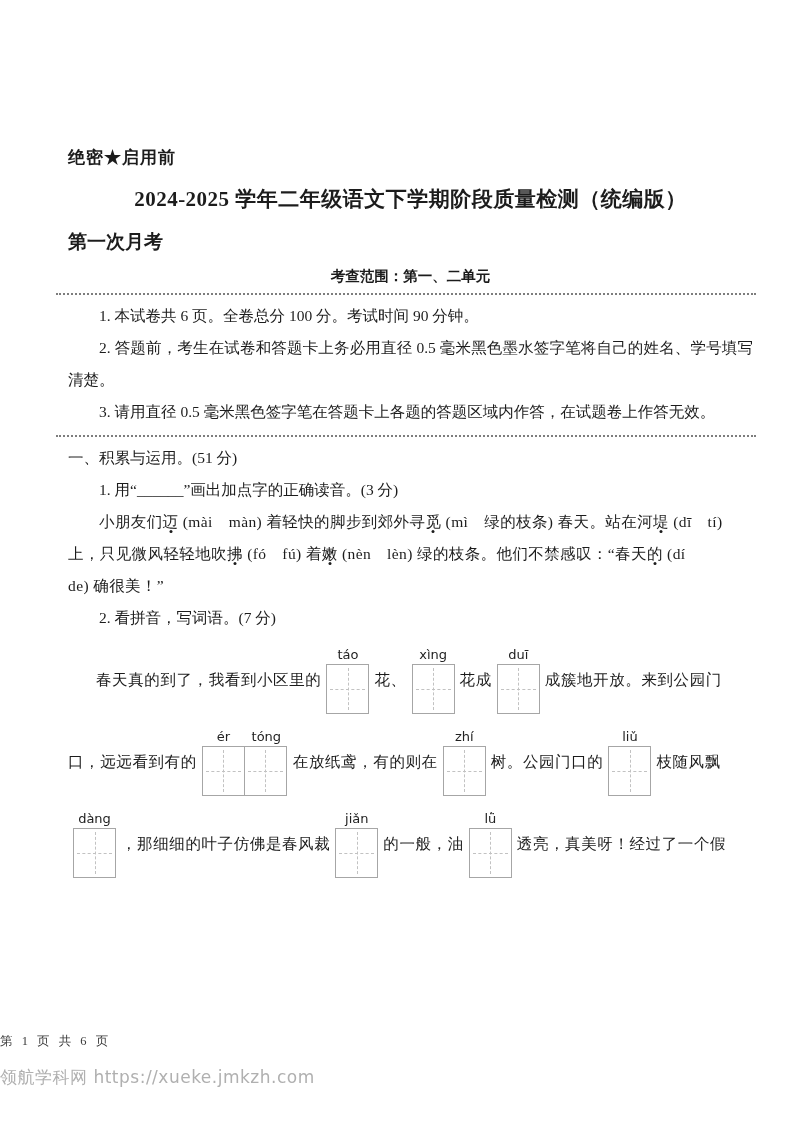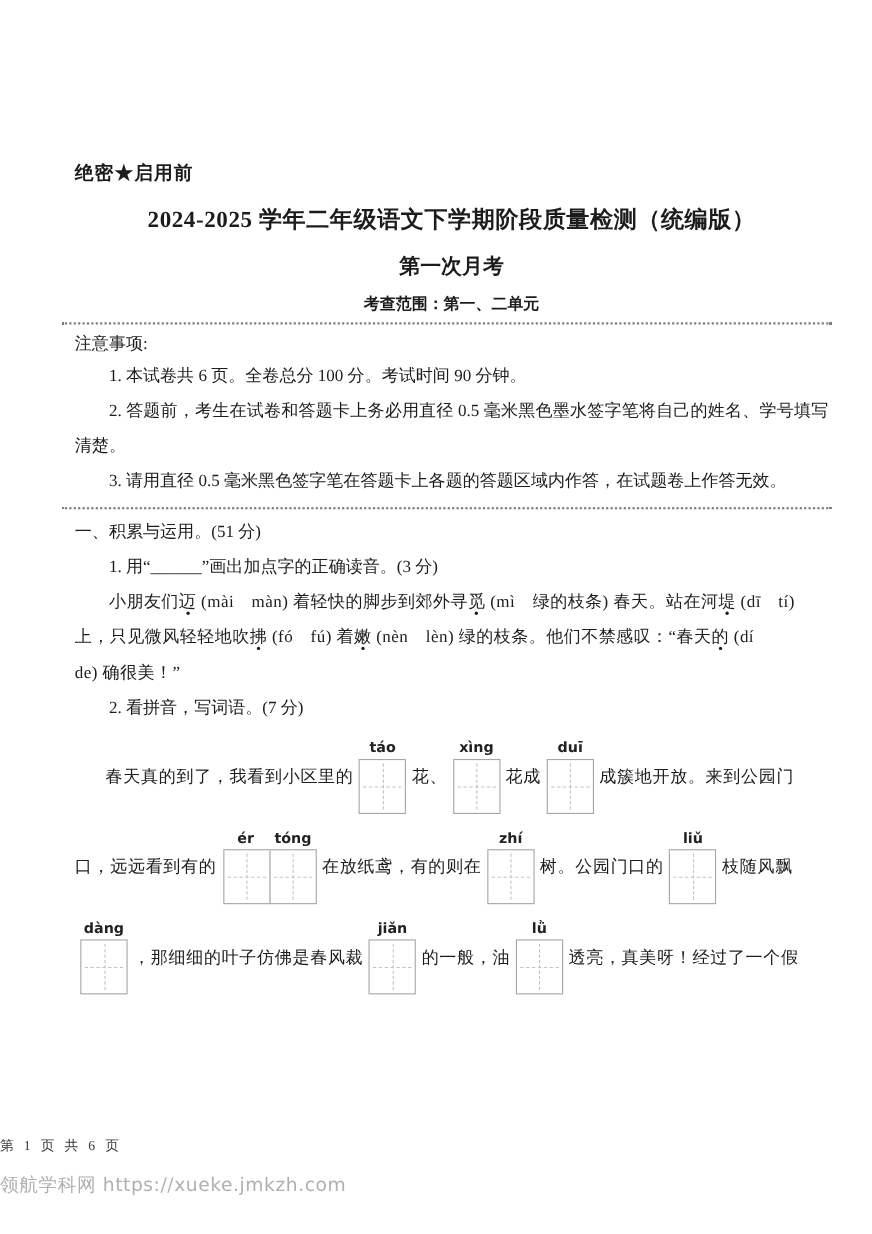--- a/index.html
+++ b/index.html
@@ -12,21 +12,21 @@
   }
   .content { padding:146px 40px 0 68px; }
 
   .secret-label { font-size:17px; font-weight:700; letter-spacing:1px; }
 
   .doc-title {
     text-align:center; font-size:21px; font-weight:700;
     margin-top:16px; letter-spacing:0.5px;
   }
   .doc-subtitle {
-    text-align:center; font-size:19px; font-weight:700; margin-top:16px;
+    text-align:left; font-size:19px; font-weight:700; margin-top:16px;
   }
   .doc-scope {
     text-align:center; font-size:14.5px; font-weight:700; margin-top:12px;
   }
 
   .dotted-rule {
     border:none; border-top:2px dotted #7d7d7d;
     margin:7px 0 5px -12px; width:700px; height:0;
   }
 
@@ -52,22 +52,22 @@
   }
 
   
   .pinyin-row {
     display:flex; align-items:center; flex-wrap:nowrap;
     font-size:15.5px; margin-top:10px; margin-bottom:4px; min-height:72px;
   }
   .pinyin-row.indent { padding-left:28px; }
   .flow-text { white-space:nowrap; letter-spacing:0.6px; }
   .boxgroup {
-    display:inline-flex; flex-direction:column; align-items:flex-end;
-    margin:0 5px; flex:0 0 auto;font-weight:bold;
+    display:inline-flex; flex-direction:column; align-items:flex-start;
+    margin:0 5px; flex:0 0 auto;
   }
   .bg-labels { display:flex; }
   .bg-label {
     width:43px; text-align:center; margin-bottom:2px;
     font-family:"DejaVu Sans","Liberation Sans",sans-serif;
     font-size:13px; color:#222;
   }
   .bg-cells { display:flex; }
   .wcell {
     width:43px; height:50px; border:1px solid #a6a6a6;
@@ -103,21 +103,20 @@
 
     <div class="doc-title">2024-2025 学年二年级语文下学期阶段质量检测（统编版）</div>
 
     <div class="doc-subtitle">第一次月考</div>
 
     <div class="doc-scope">考查范围：第一、二单元</div>
 
     <hr class="dotted-rule">
 
     <div>
-      <div class="notice-heading">注意事项:</div>
       <p class="notice-item">1. 本试卷共 6 页。全卷总分 100 分。考试时间 90 分钟。</p>
       <p class="notice-item">2. 答题前，考生在试卷和答题卡上务必用直径 0.5 毫米黑色墨水签字笔将自己的姓名、学号填写清楚。</p>
       <p class="notice-item">3. 请用直径 0.5 毫米黑色签字笔在答题卡上各题的答题区域内作答，在试题卷上作答无效。</p>
     </div>
 
     <hr class="dotted-rule">
 
     <div>
       <div class="section-heading">一、积累与运用。(51 分)</div>
 

